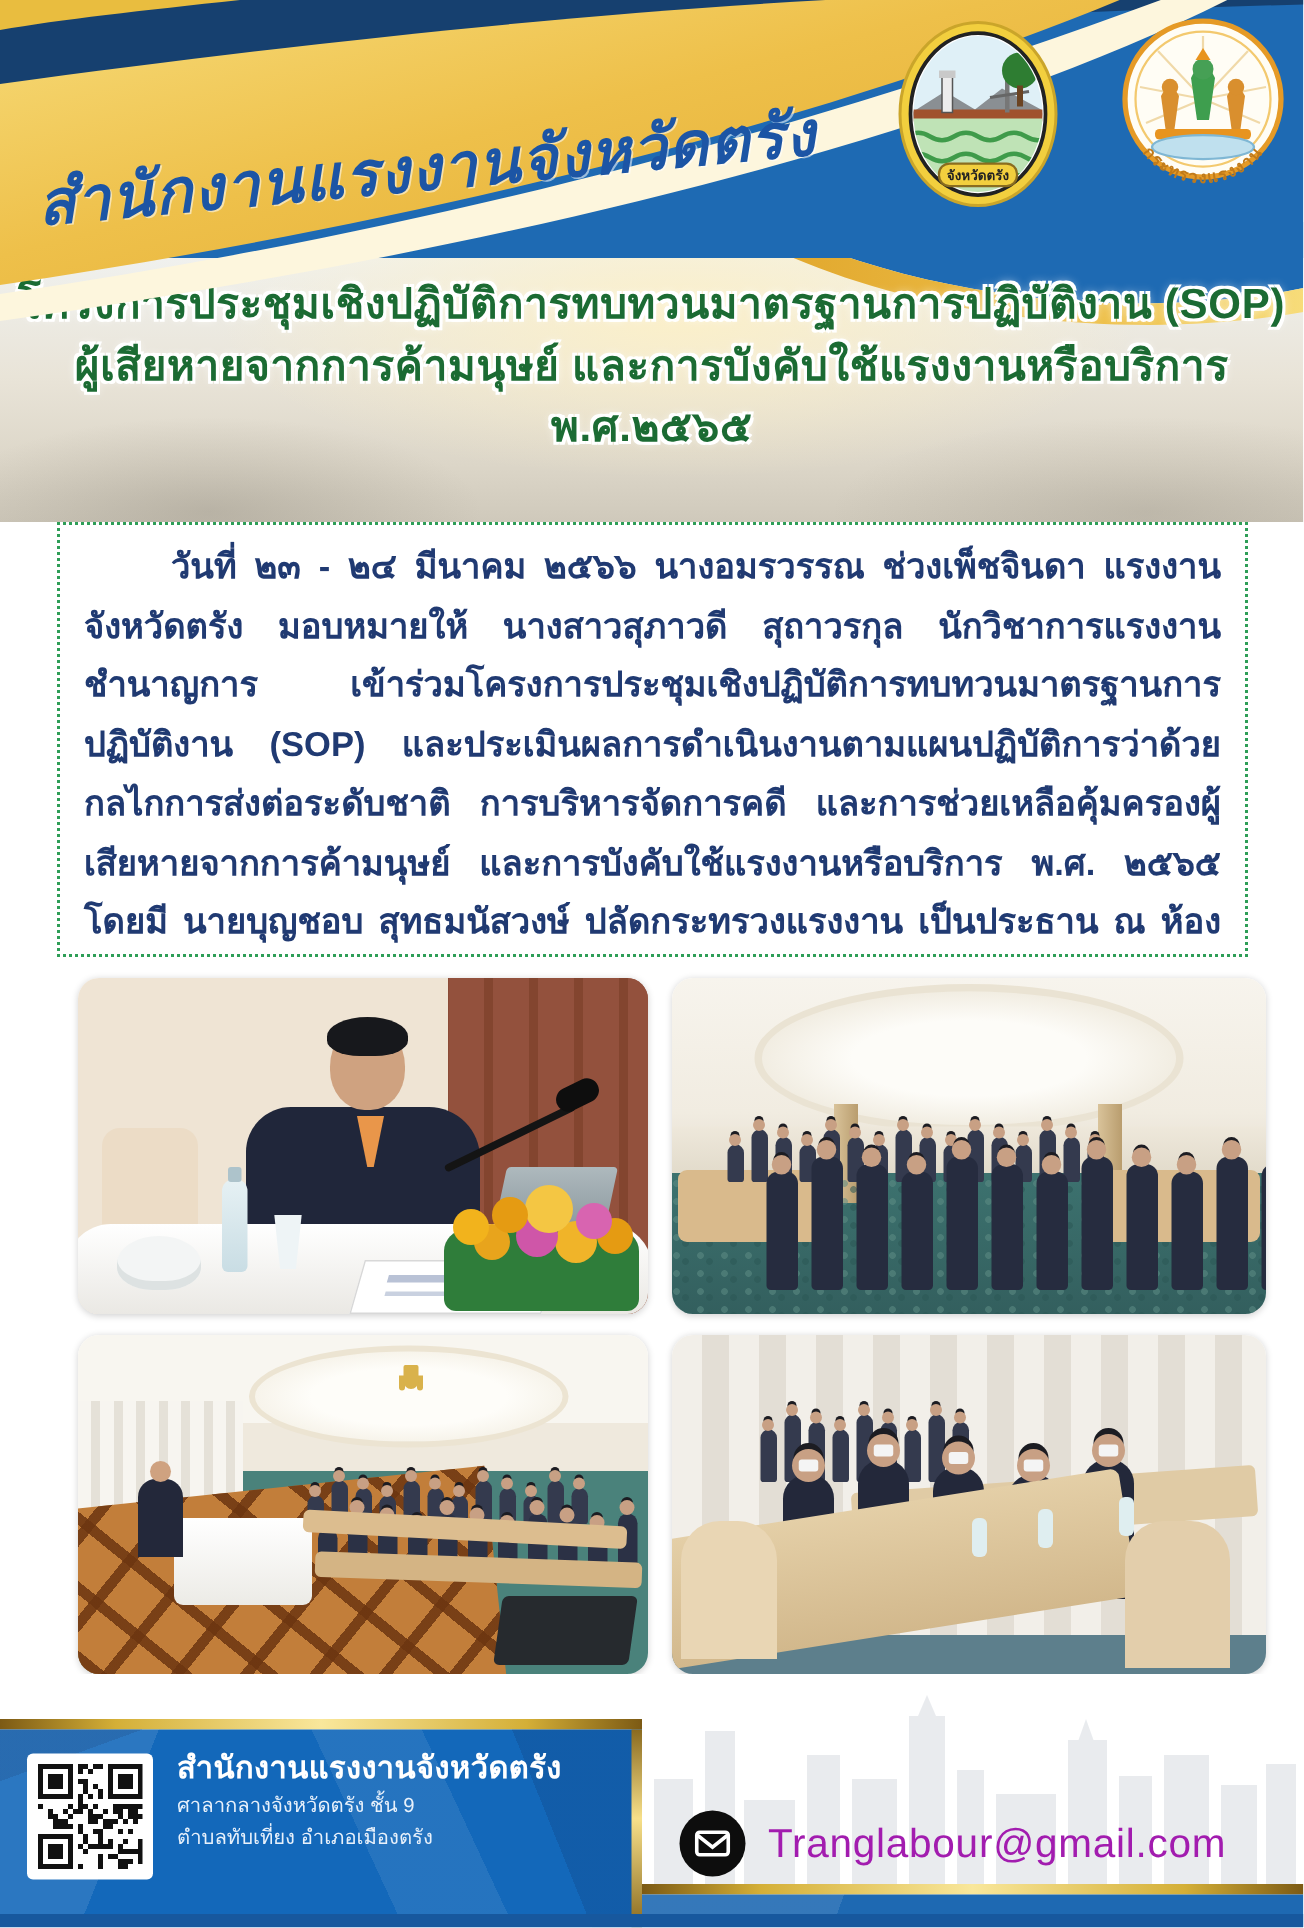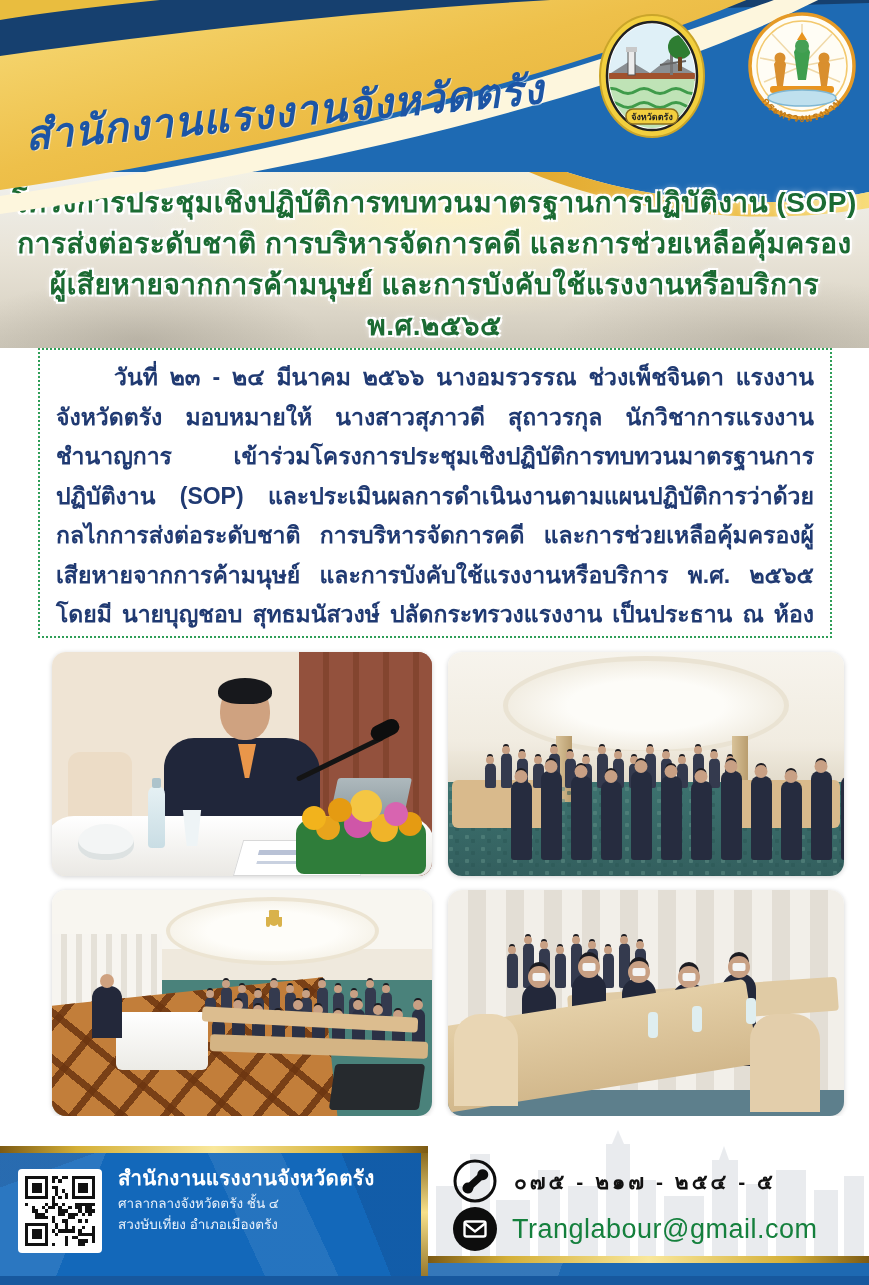--- a/index.html
+++ b/index.html
@@ -148,21 +148,21 @@
   .qr-box svg{position:absolute;left:7px;top:7px;width:70px;height:70px;shape-rendering:crispEdges;}
   .panel-text{position:absolute;left:118px;top:8px;width:300px;}
   .office-name{font-size:20.5px;font-weight:bold;color:#ffffff;letter-spacing:.3px;}
   .addr{font-size:13.5px;line-height:20.5px;color:#e8f1fb;}
   .addr:first-of-type{margin-top:8px;}
   .contact-row{position:absolute;display:flex;align-items:center;z-index:2;}
   .row-phone{left:452px;top:42px;}
   .row-email{left:452px;top:90px;}
   .icon-circle{width:46px;height:46px;display:inline-block;}
   .phone-text{margin-left:16px;font-size:21px;font-weight:bold;letter-spacing:3px;color:#121212;}
-  .email-text{margin-left:14px;font-size:27px;color:#15803d;letter-spacing:.5px;}
+  .email-text{margin-left:14px;font-size:27px;color:#a21caf;letter-spacing:.5px;}
   .right-gold{position:absolute;left:428px;top:140px;width:441px;height:7px;}
   .right-blue{position:absolute;left:428px;top:147px;width:441px;height:22px;background:#1e69b2;
     background-image:linear-gradient(110deg,rgba(255,255,255,.10) 0 30%,transparent 30%);}
   .bottom-strip{position:absolute;left:0;top:160px;width:869px;height:9px;background:#17589e;}
 </style>
 </head>
 <body>
 
 <div class="poster">
 
@@ -243,21 +243,20 @@
         <linearGradient id="gGold2" x1="0" y1="0" x2="1" y2="0">
           <stop offset="0" stop-color="#e2a92f"></stop>
             <stop offset=".6" stop-color="#eec04a"></stop>
             <stop offset="1" stop-color="#f7dc7a"></stop>
         </linearGradient>
       </defs>
       <path d="M0,0 H340 V44 C230,66 100,52 0,10 Z" fill="#1e6ab3"></path>
       <path d="M0,10 C100,52 230,66 340,44 L340,60 C225,80 95,64 0,24 Z" fill="url(#gGold2)"></path>
     </svg>
     <div class="title-line">โครงการประชุมเชิงปฏิบัติการทบทวนมาตรฐานการปฏิบัติงาน (SOP)</div>
-    <div class="title-line">การส่งต่อระดับชาติ การบริหารจัดการคดี และการช่วยเหลือคุ้มครอง</div>
     <div class="title-line">ผู้เสียหายจากการค้ามนุษย์ และการบังคับใช้แรงงานหรือบริการ พ.ศ.๒๕๖๕</div>
   </div>
 
   <div class="article-box">
     <p class="article">วันที่ ๒๓ - ๒๔ มีนาคม ๒๕๖๖ นางอมรวรรณ ช่วงเพ็ชจินดา แรงงานจังหวัดตรัง มอบหมายให้ นางสาวสุภาวดี สุถาวรกุล นักวิชาการแรงงานชำนาญการ เข้าร่วมโครงการประชุมเชิงปฏิบัติการทบทวนมาตรฐานการปฏิบัติงาน (SOP) และประเมินผลการดำเนินงานตามแผนปฏิบัติการว่าด้วยกลไกการส่งต่อระดับชาติ การบริหารจัดการคดี และการช่วยเหลือคุ้มครองผู้เสียหายจากการค้ามนุษย์ และการบังคับใช้แรงงานหรือบริการ พ.ศ. ๒๕๖๕ โดยมี นายบุญชอบ สุทธมนัสวงษ์ ปลัดกระทรวงแรงงาน เป็นประธาน ณ ห้องประชุมแกรนดีพาโนรามา ชั้น ๑๔ โรงแรมดิเอมเมอรัลด์ กรุงเทพมหานคร</p>
   </div>
 
   <div class="photo photo1">
     <i class="p1-panel"></i>
     <i class="p1-chair"></i>
@@ -520,38 +519,25 @@
             <rect x="18" y="19" width="1" height="1" fill="#111"></rect>
             <rect x="20" y="19" width="1" height="1" fill="#111"></rect>
             <rect x="8" y="20" width="1" height="1" fill="#111"></rect>
             <rect x="12" y="20" width="1" height="1" fill="#111"></rect>
             <rect x="16" y="20" width="1" height="1" fill="#111"></rect>
             <rect x="17" y="20" width="1" height="1" fill="#111"></rect>
           </svg>
       </div>
       <div class="panel-text">
         <div class="office-name">สำนักงานแรงงานจังหวัดตรัง</div>
-        <div class="addr">ศาลากลางจังหวัดตรัง ชั้น ๔</div>
-        <div class="addr">สวงษับเที่ยง อำเภอเมืองตรัง</div>
+        <div class="addr">ศาลากลางจังหวัดตรัง ชั้น 9</div>
+        <div class="addr">ตำบลทับเที่ยง อำเภอเมืองตรัง</div>
       </div>
     </div>
 
-    <div class="contact-row row-phone">
-      <span class="icon-circle">
-        <svg viewBox="0 0 46 46" width="46" height="46">
-          <circle cx="23" cy="23" r="20" fill="none" stroke="#0d0d0d" stroke-width="3"></circle>
-          <g transform="rotate(-42 23 23)" fill="#0d0d0d">
-            <rect x="11" y="20" width="24" height="7" rx="3.5"></rect>
-            <circle cx="13" cy="23.5" r="5.5"></circle>
-              <circle cx="33" cy="23.5" r="5.5"></circle>
-          </g>
-        </svg>
-      </span>
-      <span class="phone-text">๐๗๕ - ๒๑๗ - ๒๕๔ - ๕</span>
-    </div>
 
     <div class="contact-row row-email">
       <span class="icon-circle">
         <svg viewBox="0 0 46 46" width="46" height="46">
           <circle cx="23" cy="23" r="22" fill="#0d0d0d"></circle>
           <rect x="12.5" y="15.5" width="21" height="15" rx="2" fill="none" stroke="#ffffff" stroke-width="2.4"></rect>
           <path d="M13 17.5 L23 25.5 L33 17.5" fill="none" stroke="#ffffff" stroke-width="2.4"></path>
         </svg>
       </span>
       <span class="email-text">Tranglabour@gmail.com</span>

